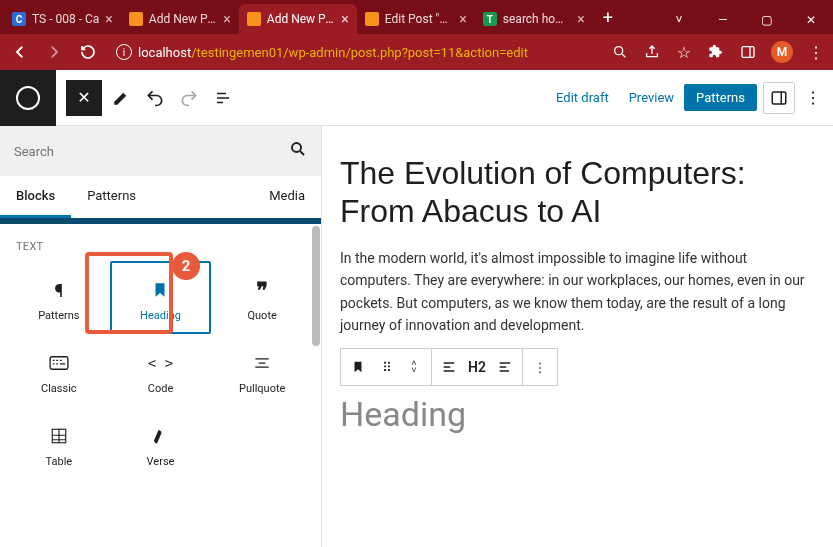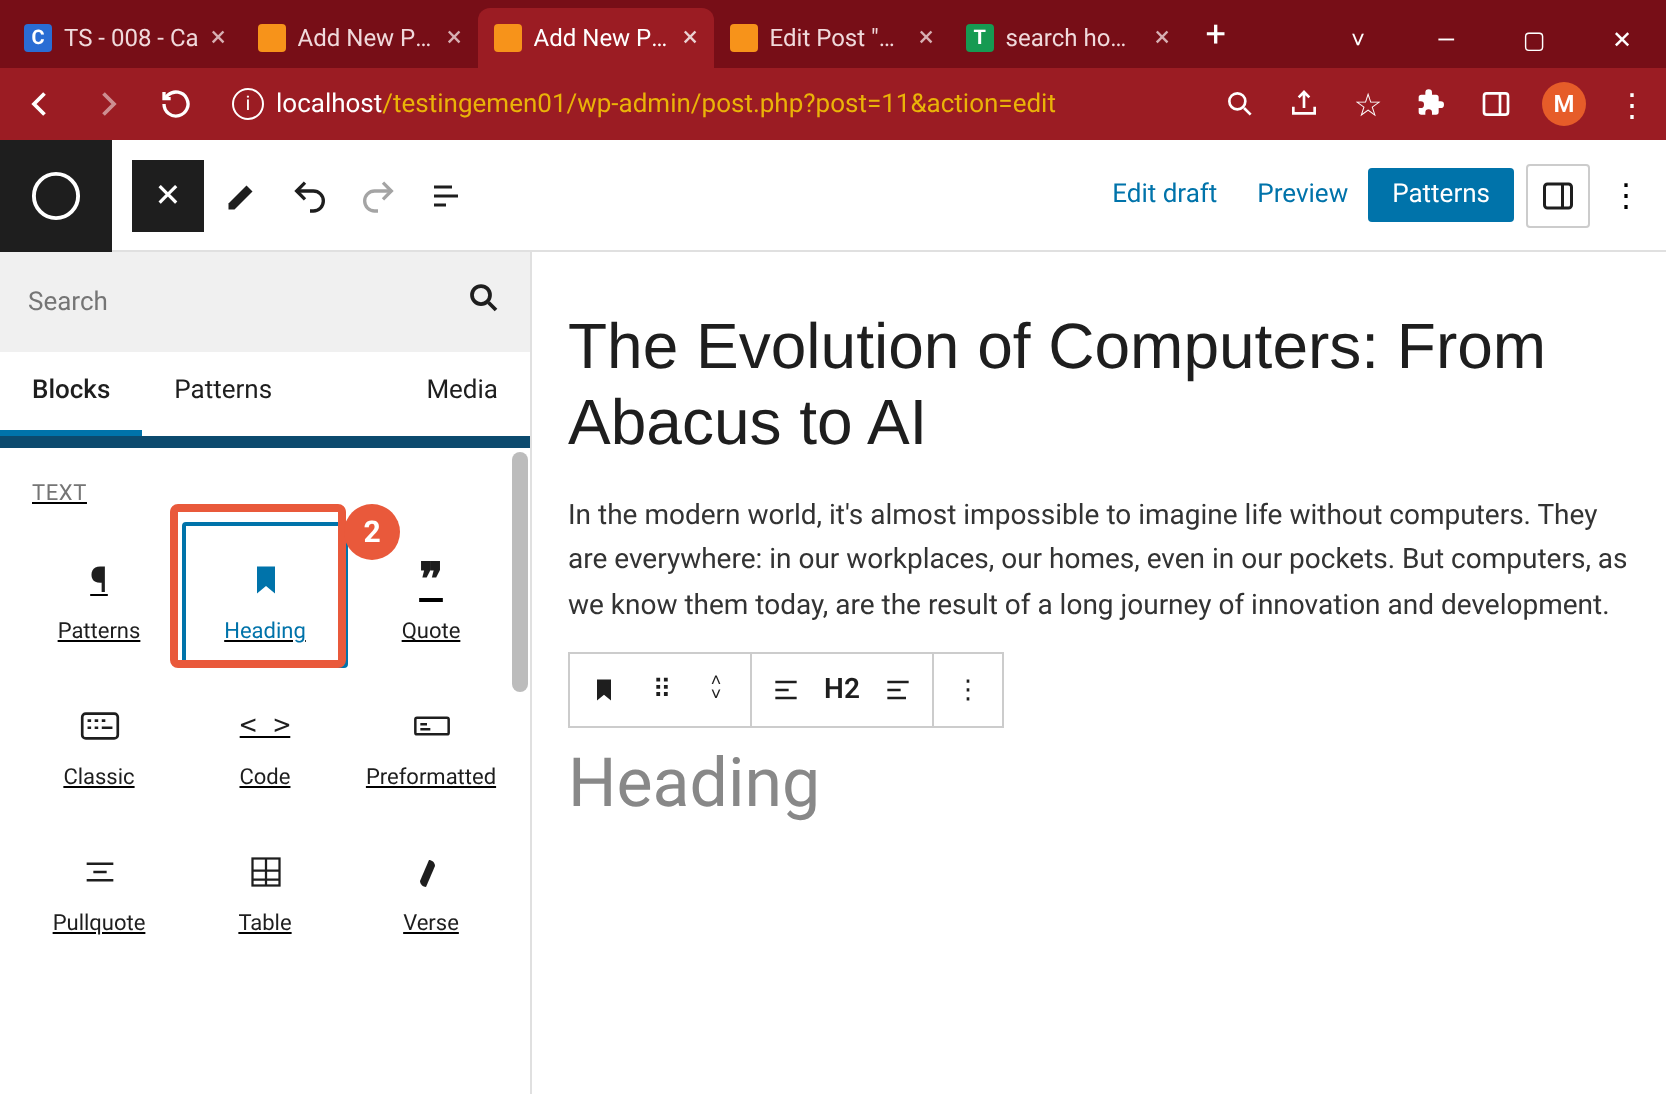--- a/index.html
+++ b/index.html
@@ -40,28 +40,28 @@
   .wp-close span{ color:#fff; font-size:16px;}
   .wp-tool { width:30px; height:30px; display:flex; align-items:center; justify-content:center; margin-left:4px; cursor:pointer; color:#1e1e1e;}
   .wp-spacer { flex:1; }
   .wp-link { color:#0073aa; font-size:13px; padding: 0 10px; cursor:pointer;}
   .wp-publish { background:#0073aa; color:#fff; font-size:13px; padding:6px 12px; border-radius:2px; cursor:pointer;}
   .wp-settings { width:32px; height:32px; border:1px solid #ccc; border-radius:2px; margin:0 6px; display:flex; align-items:center; justify-content:center; cursor:pointer;}
   .wp-kebab { width:24px; display:flex; align-items:center; justify-content:center; cursor:pointer;}
 
   
   .wp-body { flex:1; display:flex; background:#fff; position:relative; overflow:hidden;}
-  .sidebar { width:266px; border-right:1px solid #e0e0e0; display:flex; flex-direction:column; background:#fff;}
+  .sidebar { width:322px; border-right:1px solid #e0e0e0; display:flex; flex-direction:column; background:#fff;}
   .search-row { padding: 14px; background:#f0f0f0; margin:0;}
   .search-box { display:flex; align-items:center; justify-content:space-between;}
   .search-box input { border:none; background:transparent; font-size:13px; color:#555; outline:none; width:170px;}
   .sidebar-tabs { display:flex; border-bottom:6px solid #0c4a6e; }
   .sidebar-tab { flex:0 0 auto; padding: 12px 16px; font-size:13px; color:#1e1e1e; cursor:pointer; }
   .sidebar-tab.active { border-bottom:3px solid #0073aa; font-weight:500; }
-  .sidebar-content { flex:1; overflow-y:auto; padding: 12px 0 13px 0; position:relative;text-decoration:underline;}
+  .sidebar-content { flex:1; overflow-y:auto; padding: 12px 0 13px 0; position:relative;}
   .section-label { font-size:11px; color:#757575; padding: 4px 16px 8px; letter-spacing:0.3px;}
   .block-grid { display:grid; grid-template-columns: repeat(3, 1fr); gap:0; padding: 0 8px;}
   .block-item { display:flex; flex-direction:column; align-items:center; justify-content:center; padding: 14px 4px 10px; cursor:pointer; font-size:11px; color:#1e1e1e; border:2px solid transparent; border-radius:2px; position:relative;}
   .block-item.selected { border:2px solid #0073aa; color:#0073aa;}
   .block-item .bicon { height:26px; display:flex; align-items:center; justify-content:center; font-size:18px;}
   .block-item .blabel { margin-top:6px; }
 
   .highlight-box { position:absolute; border:4px solid #e9593b; border-radius:4px; pointer-events:none; }
   .badge { position:absolute; width:28px; height:28px; border-radius:50%; background:#e9593b; color:#fff; display:flex; align-items:center; justify-content:center; font-weight:700; font-size:15px;}
 
@@ -259,29 +259,20 @@
               <svg width="22" height="16" viewBox="0 0 24 18" fill="none" stroke="#1e1e1e" stroke-width="1.5">
                   <rect x="2" y="2" width="20" height="14" rx="2"></rect>
                   <path d="M5 6h2M9 6h2M13 6h2M5 10h2M9 10h2M13 10h6"></path>
                 </svg>
             </div>
             <div class="blabel">Classic</div>
           </div>
           <div class="block-item">
             <div class="bicon" style="font-size:14px;font-family:monospace">&lt; &gt;</div>
             <div class="blabel">Code</div>
-          </div>
-          <div class="block-item">
-            <div class="bicon">
-              <svg width="20" height="16" viewBox="0 0 24 18" fill="none" stroke="#1e1e1e" stroke-width="1.5">
-                  <rect x="2" y="4" width="20" height="10" rx="1"></rect>
-                  <path d="M5 8h4M5 11h6"></path>
-                </svg>
-            </div>
-            <div class="blabel">Preformatted</div>
           </div>
           <div class="block-item">
             <div class="bicon">
               <svg width="20" height="16" viewBox="0 0 24 18" fill="none" stroke="#1e1e1e" stroke-width="1.5">
                   <path d="M4 4h16M8 9h8M4 14h16"></path>
                 </svg>
             </div>
             <div class="blabel">Pullquote</div>
           </div>
           <div class="block-item">

